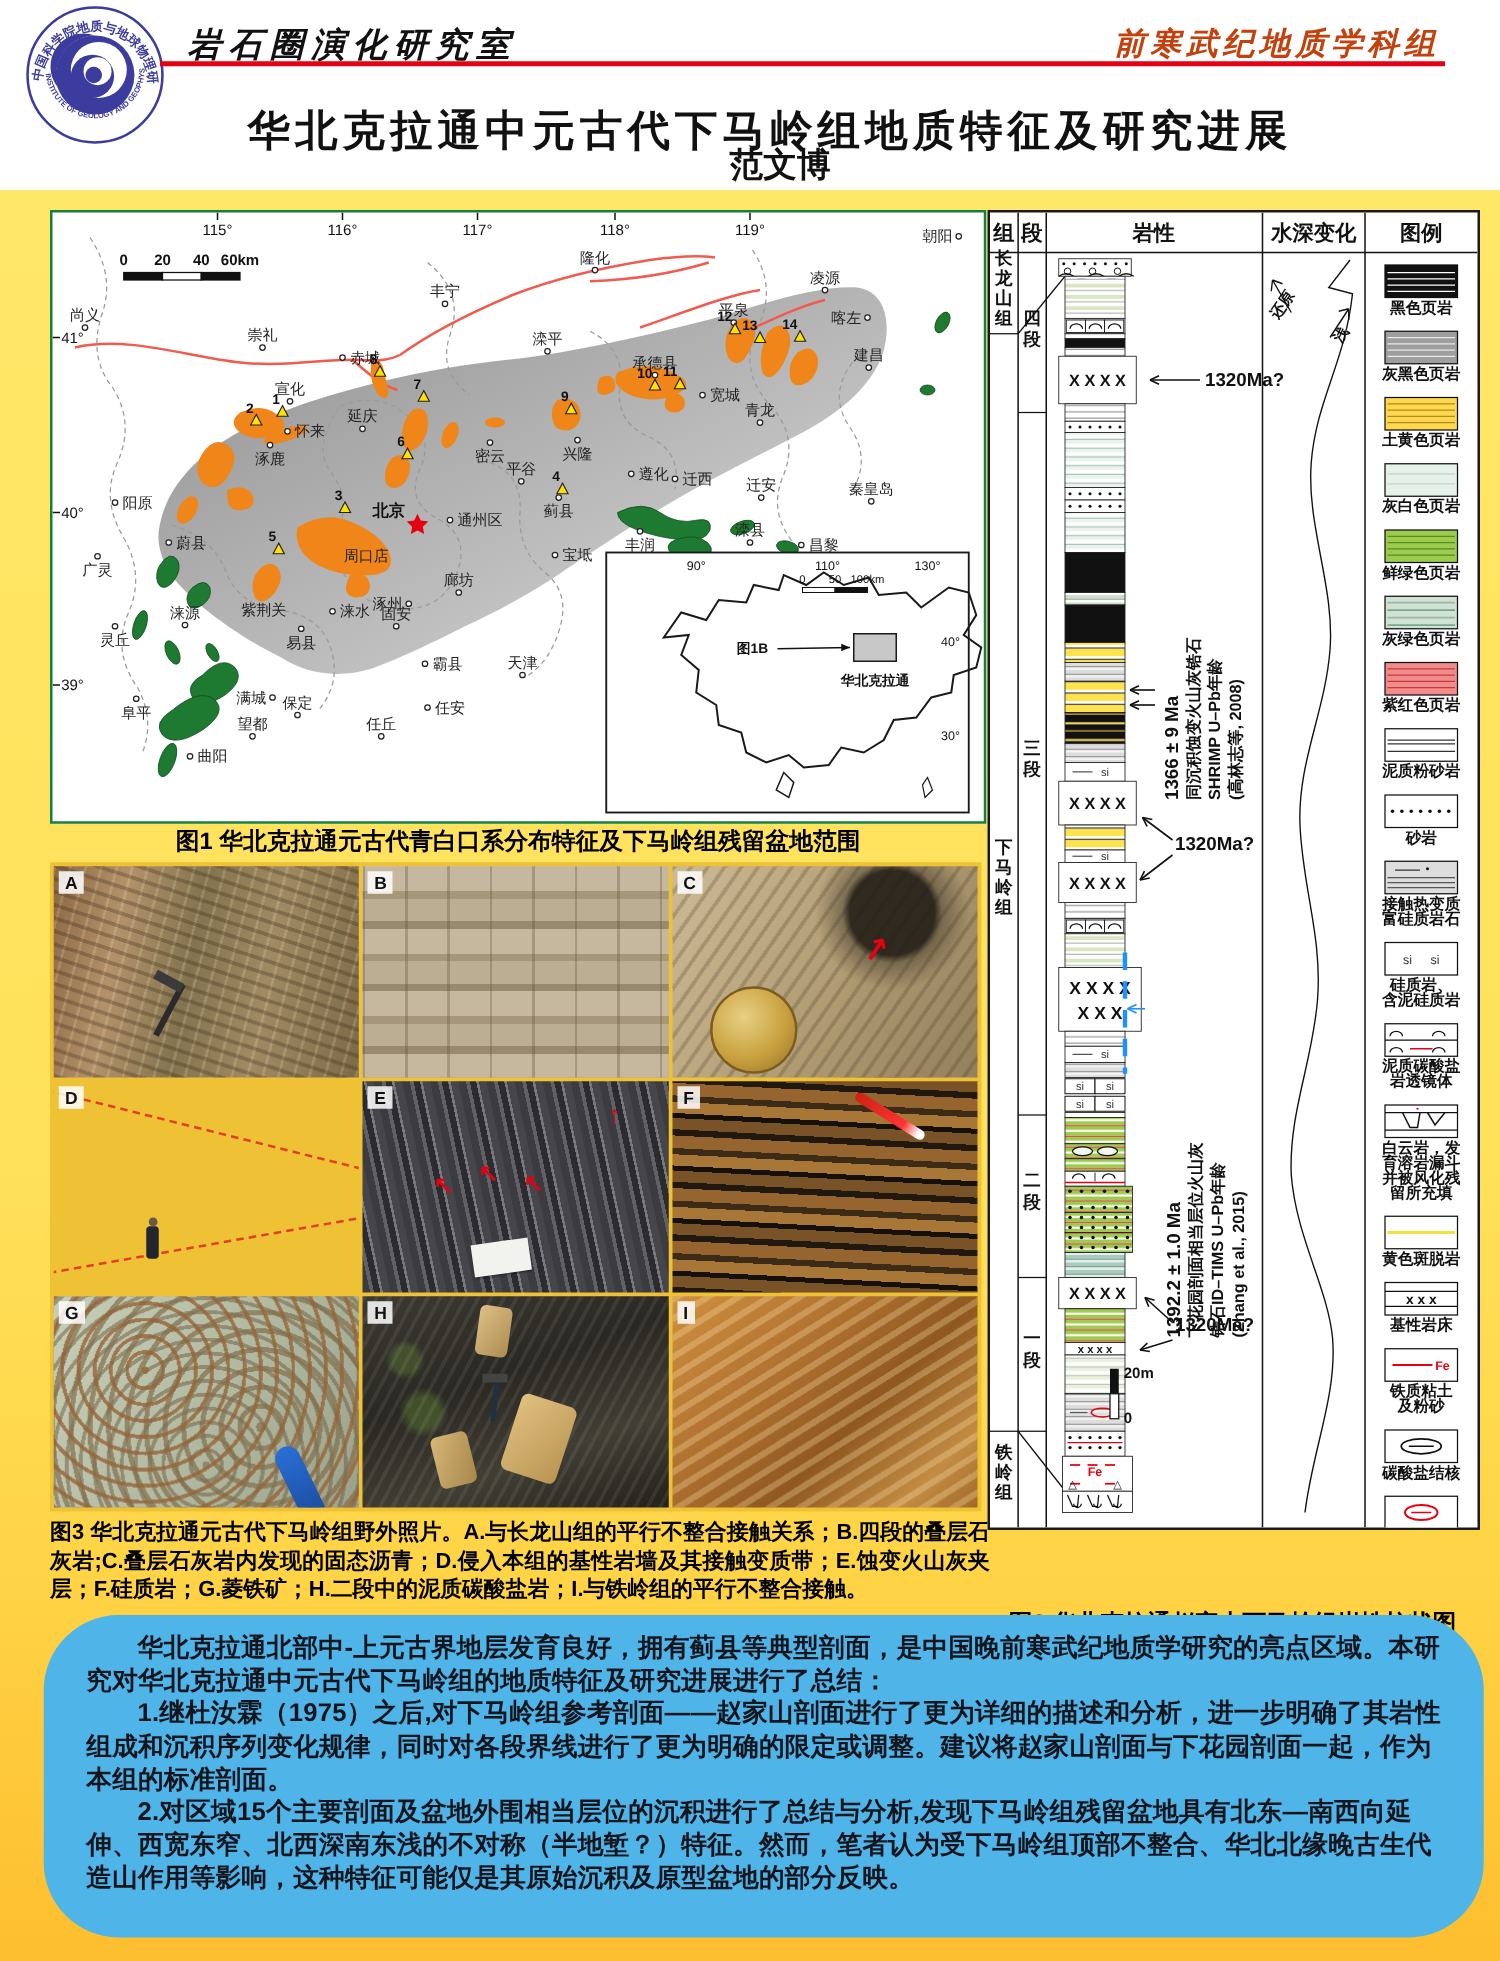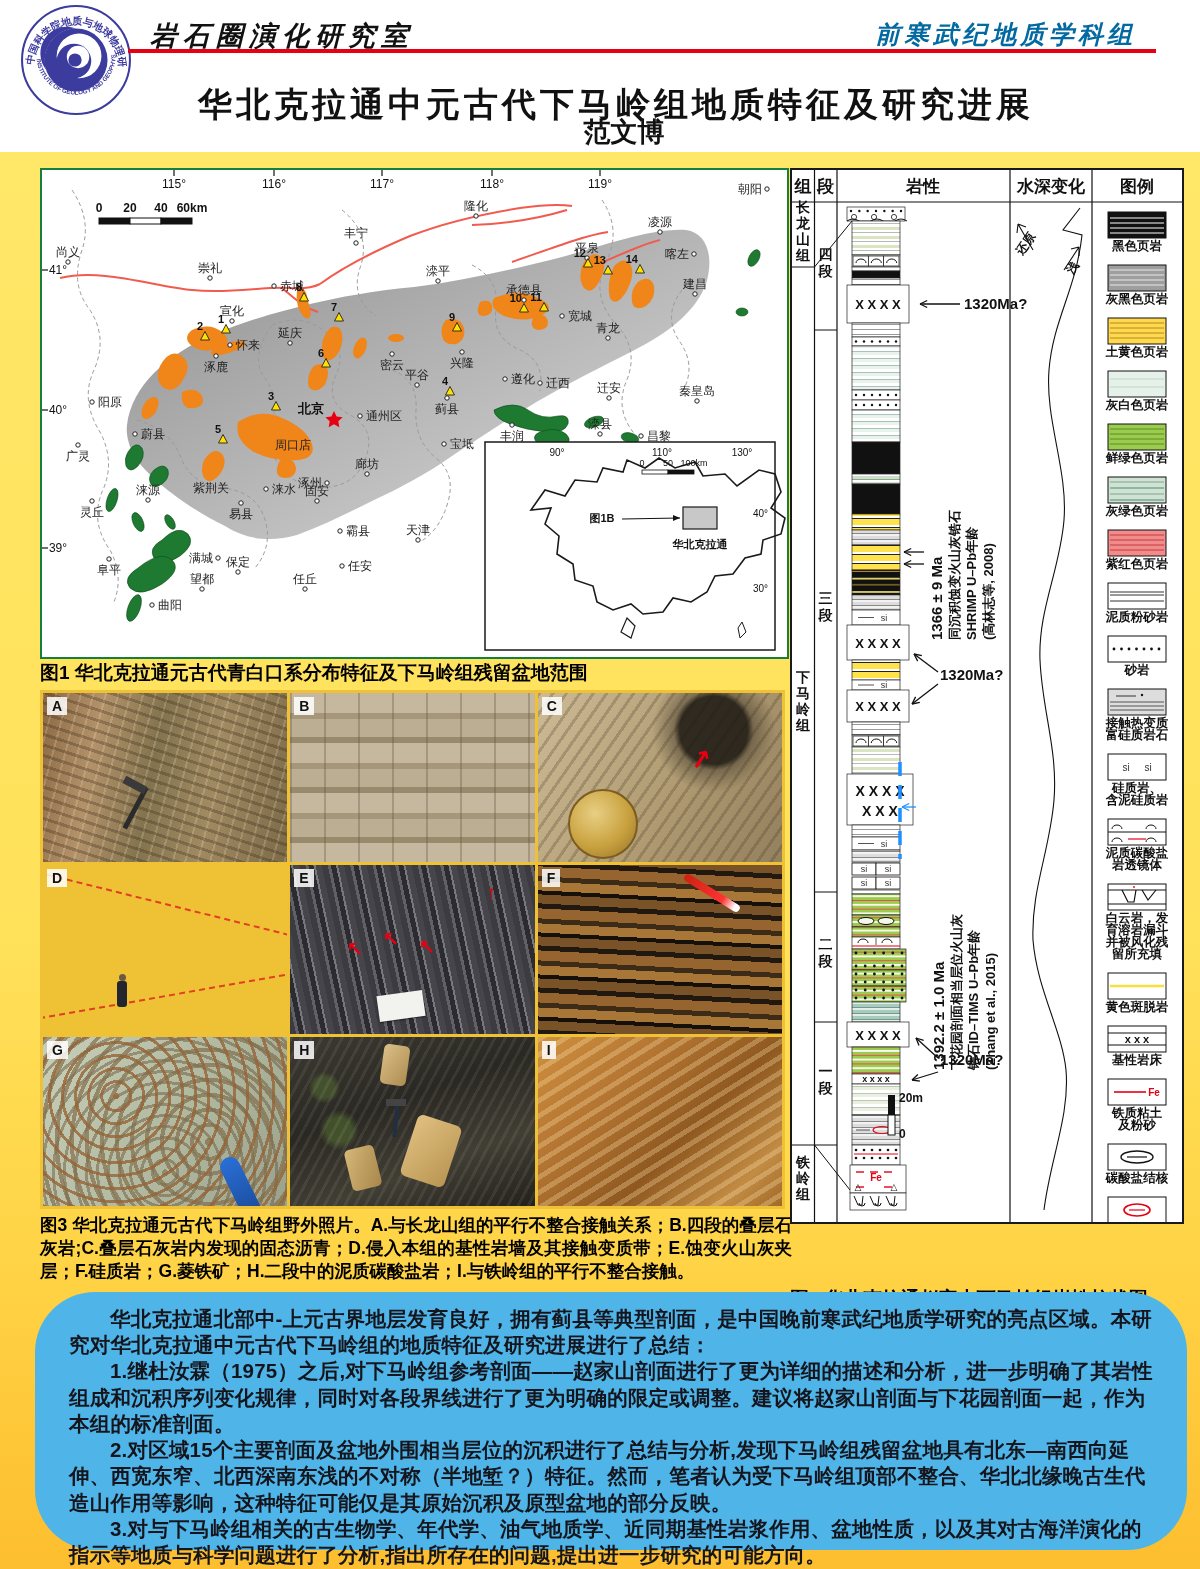--- a/index.html
+++ b/index.html
@@ -3,35 +3,35 @@
 <meta charset="utf-8">
 <style>
   html,body{margin:0;padding:0;background:#888;}
   .page{position:relative;width:1200px;height:1569px;margin:0 auto;background:#fff;overflow:hidden;
         font-family:"Liberation Sans","DejaVu Sans",sans-serif;}
   
   .header{position:absolute;left:0;top:0;width:1200px;height:152px;background:#fff;z-index:3;}
   .logo{position:absolute;left:20px;top:4px;}
   .lab-left{position:absolute;left:150px;top:18px;font-size:27px;font-weight:bold;font-style:italic;
             font-family:"Liberation Serif","DejaVu Serif",serif;letter-spacing:6px;color:#111;}
-  .group-right{position:absolute;right:64px;top:18px;font-size:25px;font-weight:bold;font-style:italic;
-            font-family:"Liberation Serif","DejaVu Serif",serif;letter-spacing:4px;color:#0369a1;}
+  .group-right{position:absolute;right:48px;top:18px;font-size:25px;font-weight:bold;font-style:italic;
+            font-family:"Liberation Serif","DejaVu Serif",serif;letter-spacing:4px;color:#c2410c;}
   .red-rule{position:absolute;left:128px;top:49px;width:1028px;height:4px;background:#E60012;}
   .main-title{position:absolute;left:0;top:66px;width:1200px;text-align:center;margin:16px;
             font-family:"Liberation Serif","DejaVu Serif",serif;font-size:34px;font-weight:bold;
             letter-spacing:4px;color:#111;}
   .author{position:absolute;left:0;top:114px;width:1200px;text-align:center;
             font-family:"Liberation Serif","DejaVu Serif",serif;font-size:27px;font-weight:bold;color:#111;padding-left:24px;}
   
   .body-bg{position:absolute;left:0;top:152px;width:1200px;height:1417px;
            background:linear-gradient(180deg,#FFE768 0%,#FFE15A 55%,#FFD446 78%,#FDBE2F 100%);}
   
   .map-panel{position:absolute;left:40px;top:168px;width:745px;height:487px;background:#fff;
              border:2px solid #15803d;box-sizing:content-box;}
-  .caption{position:absolute;font-weight:bold;color:#000;
+  .caption{position:absolute;font-weight:bold;color:#000;text-align:center;
            font-family:"Liberation Sans","DejaVu Sans",sans-serif;}
   #cap1{left:40px;top:660px;width:749px;font-size:19px;}
   #cap2{left:790px;top:1286px;width:392px;font-size:19px;}
   .col-panel{position:absolute;left:790px;top:168px;width:390px;height:1052px;background:#fff;
              border:2px solid #1a1a1a;}
   
   .photo-grid{position:absolute;left:40px;top:690px;width:745px;height:519px;background:#EFC235;
               display:grid;grid-template-columns:1fr 1fr 1fr;grid-template-rows:1fr 1fr 1fr;gap:3px;
               border:3px solid #EFC235;box-sizing:border-box;}
   .photo{position:relative;overflow:hidden;}
@@ -866,16 +866,15 @@
           <text x="345" y="1171" font-size="12.5" fill="#111" text-anchor="middle" font-weight="bold">燧石角砾</text>
         </g>
       </svg>
   </div>
   <div class="caption" id="cap2">图2 华北克拉通赵家山下马岭组岩性柱状图</div>
 
   <div class="summary-box">
     <p>华北克拉通北部中-上元古界地层发育良好，拥有蓟县等典型剖面，是中国晚前寒武纪地质学研究的亮点区域。本研究对华北克拉通中元古代下马岭组的地质特征及研究进展进行了总结：</p>
     <p>1.继杜汝霖（1975）之后,对下马岭组参考剖面——赵家山剖面进行了更为详细的描述和分析，进一步明确了其岩性组成和沉积序列变化规律，同时对各段界线进行了更为明确的限定或调整。建议将赵家山剖面与下花园剖面一起，作为本组的标准剖面。</p>
     <p>2.对区域15个主要剖面及盆地外围相当层位的沉积进行了总结与分析,发现下马岭组残留盆地具有北东—南西向延伸、西宽东窄、北西深南东浅的不对称（半地堑？）特征。然而，笔者认为受下马岭组顶部不整合、华北北缘晚古生代造山作用等影响，这种特征可能仅是其原始沉积及原型盆地的部分反映。</p>
-    <p>3.对与下马岭组相关的古生物学、年代学、油气地质学、近同期基性岩浆作用、盆地性质，以及其对古海洋演化的指示等地质与科学问题进行了分析,指出所存在的问题,提出进一步研究的可能方向。</p>
 
   </div>
 </div>
 
 </body></html>

